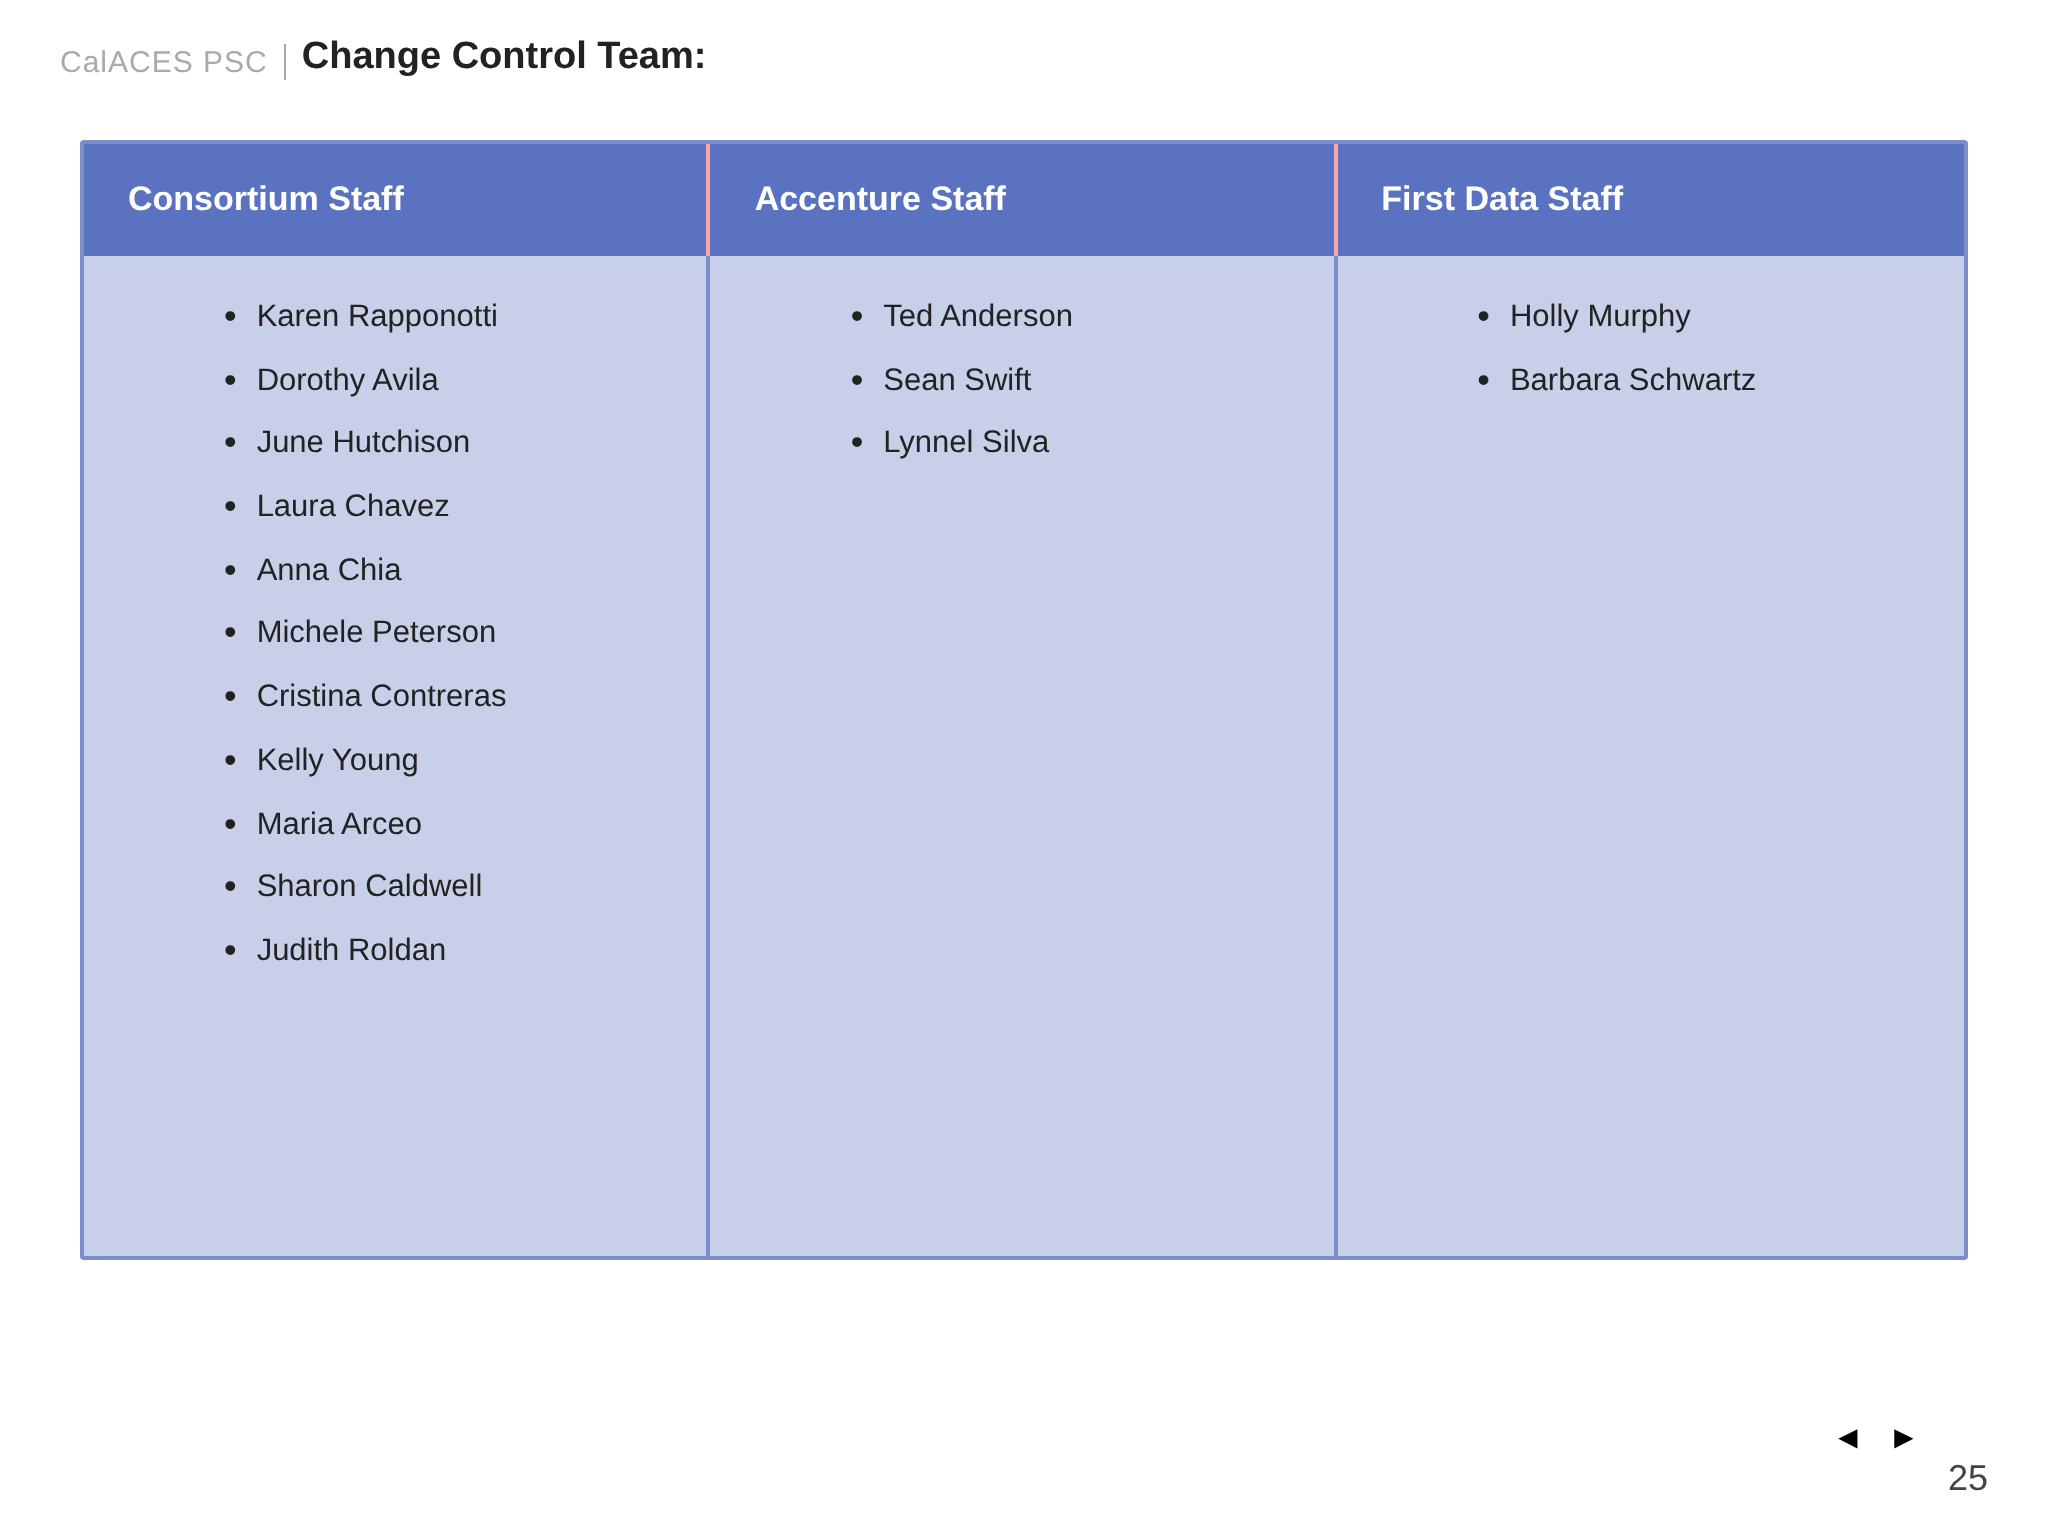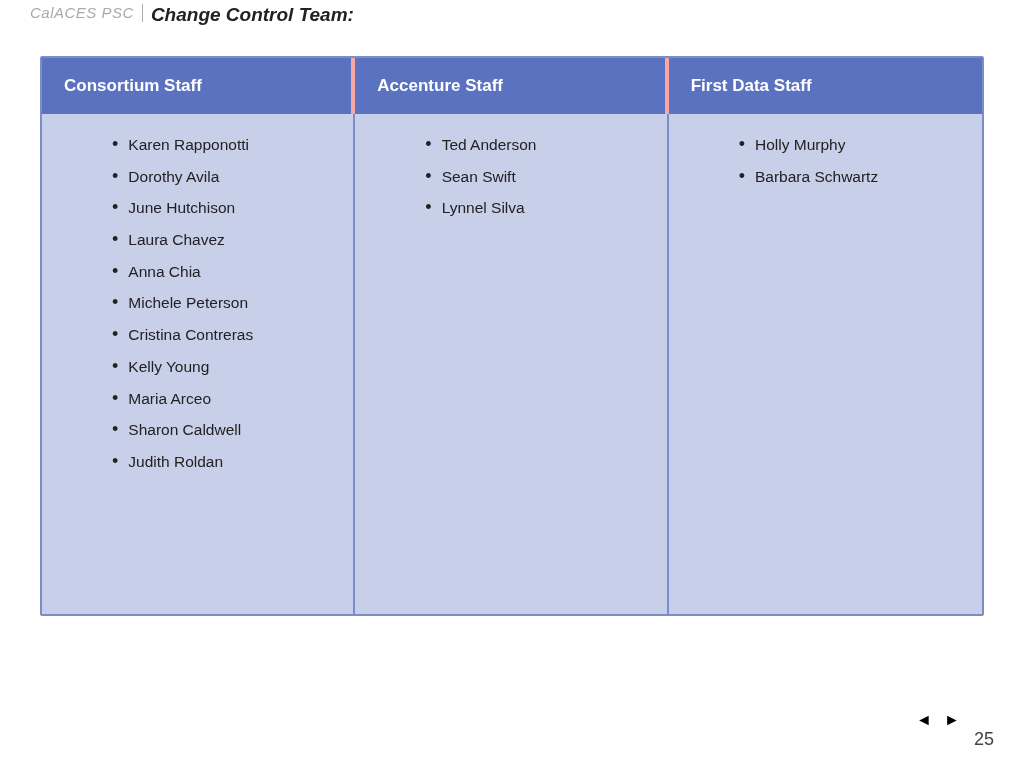--- a/index.html
+++ b/index.html
@@ -12,23 +12,22 @@
       width: 1024px;
       height: 768px;
       background: #ffffff;
       font-family: 'Segoe UI', Arial, sans-serif;
       position: relative;
       overflow: hidden;
     }
 
     .header {
       display: flex;
-      align-items: flex-start;
-      padding: 4px 30px 10px 30px;
-      font-style: italic;
+      align-items: flex-end;
+      padding: 18px 30px 10px 30px;
     }
 
     .brand {
       color: #aaaaaa;
       font-size: 15px;
       letter-spacing: 0.5px;
       margin-right: 8px;
     }
 
     .divider-vertical {
@@ -58,21 +57,21 @@
       display: grid;
       grid-template-columns: 1fr 1fr 1fr;
     }
 
     .col-header {
       background: #5b72c0;
       color: #ffffff;
       font-weight: 700;
       font-size: 17px;
       padding: 18px 22px;
-      border-right: 4px solid #fca5a5;
+      border-right: 2px solid #fca5a5;
     }
 
     .col-header:last-child {
       border-right: none;
     }
 
     .table-body {
       display: grid;
       grid-template-columns: 1fr 1fr 1fr;
       background: #c8cfe8;

